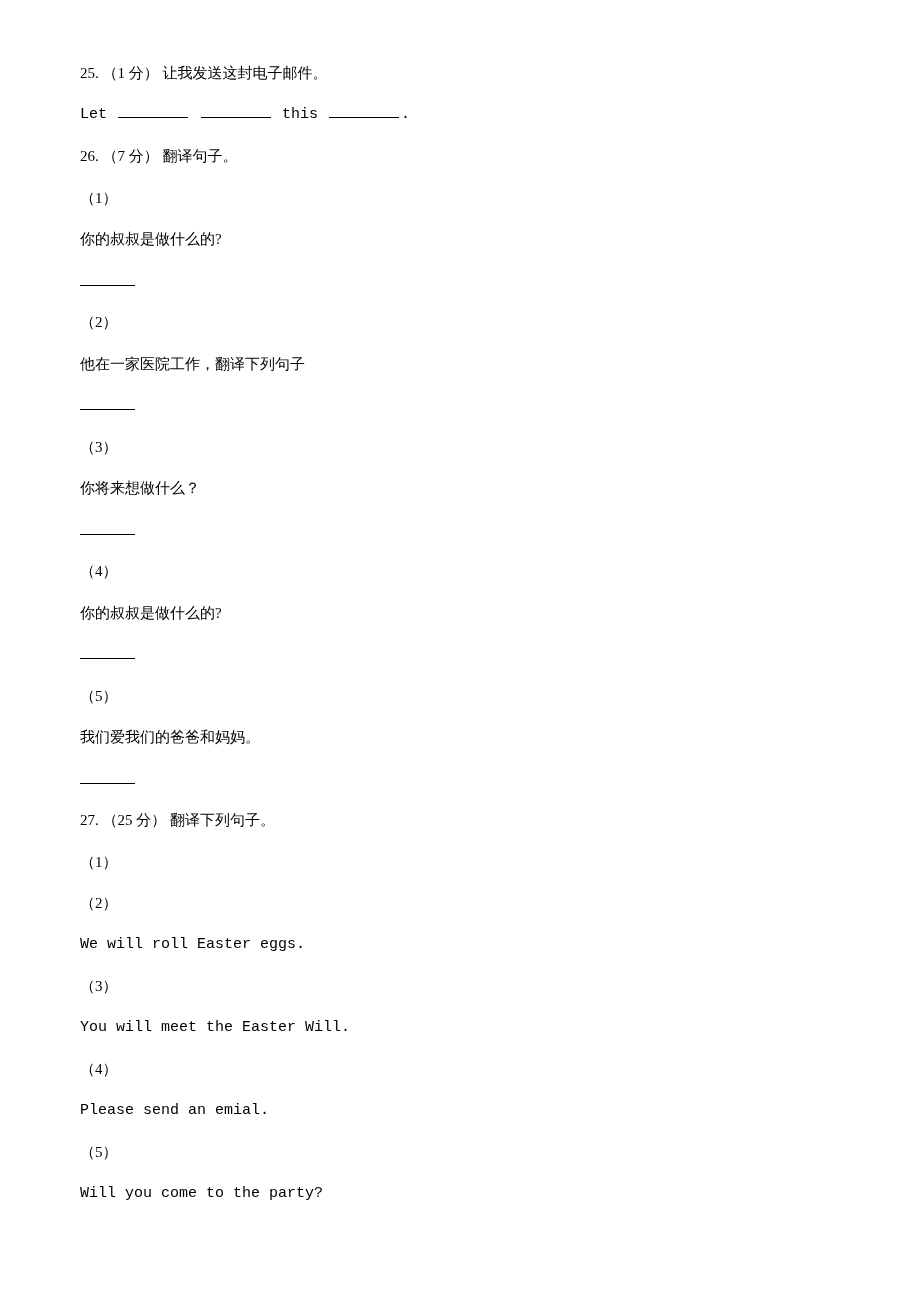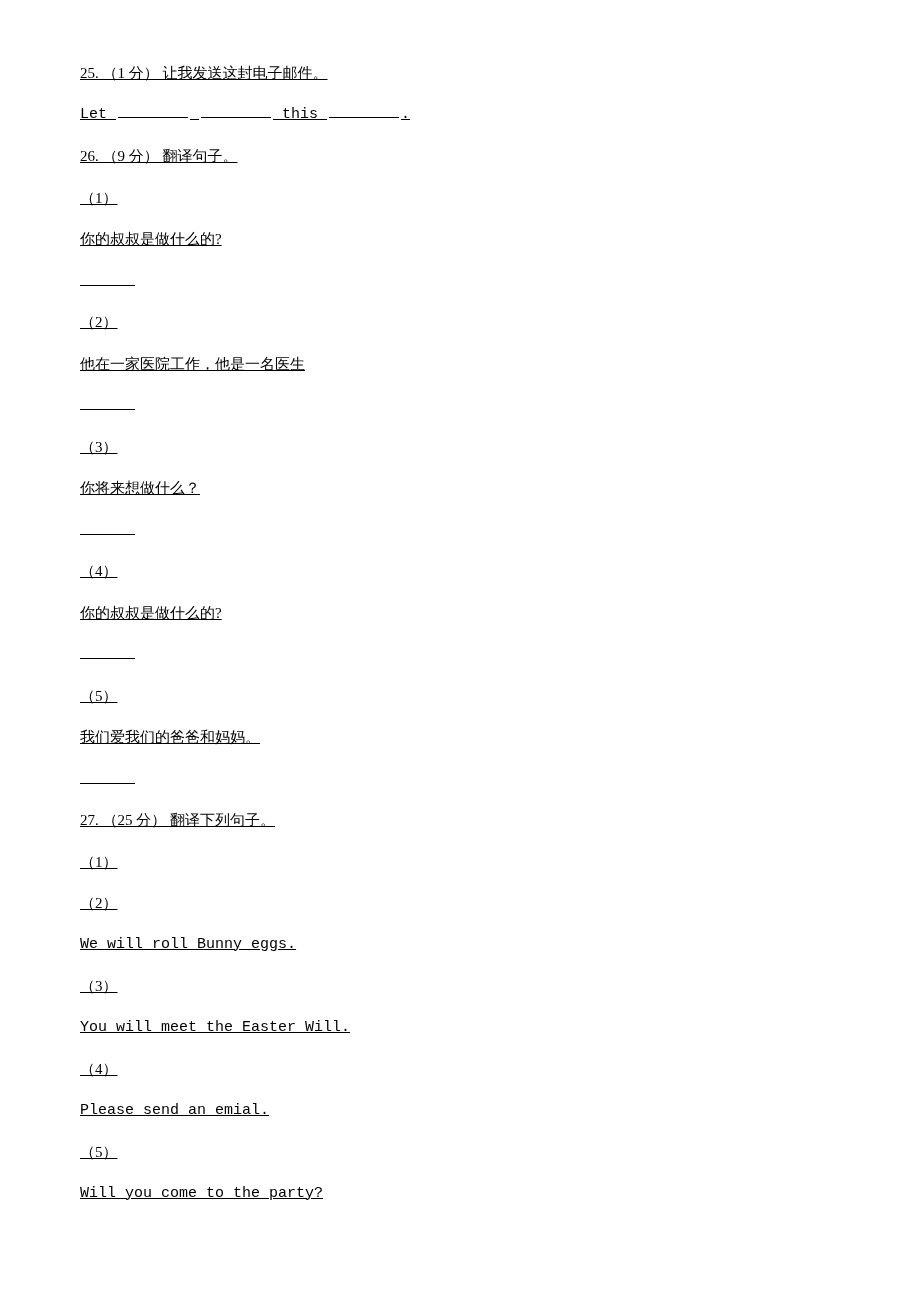--- a/index.html
+++ b/index.html
@@ -15,21 +15,20 @@
       font-size: 15px;
       color: #000000;
       position: relative;
     }
     .content {
       padding: 62px 80px 0 80px;
     }
     .line {
       margin-bottom: 19px;
       line-height: 1.5;
-      text-decoration: underline;
     }
     .blank {
       display: inline-block;
       border-bottom: 1px solid #000;
       width: 70px;
       height: 14px;
       vertical-align: baseline;
       margin: 0 2px;
     }
     .blank-short {
@@ -52,48 +51,48 @@
 </head>
 <body>
 
 <div class="content">
 
   <div class="line">25. （1 分）  让我发送这封电子邮件。</div>
   <div class="line mono">
     <span>Let </span><span class="blank"></span> <span class="blank"></span><span> this </span><span class="blank"></span><span>.</span>
   </div>
 
-  <div class="line">26. （9 分）  翻译句子。</div>
+  <div class="line">26. （7 分）  翻译句子。</div>
 
   <div class="line">（1）</div>
   <div class="line">你的叔叔是做什么的?</div>
   <div class="line"><span class="blank-short"></span></div>
 
   <div class="line">（2）</div>
-  <div class="line">他在一家医院工作，他是一名医生</div>
+  <div class="line">他在一家医院工作，翻译下列句子</div>
   <div class="line"><span class="blank-short"></span></div>
 
   <div class="line">（3）</div>
   <div class="line">你将来想做什么？</div>
   <div class="line"><span class="blank-short"></span></div>
 
   <div class="line">（4）</div>
   <div class="line">你的叔叔是做什么的?</div>
   <div class="line"><span class="blank-short"></span></div>
 
   <div class="line">（5）</div>
   <div class="line">我们爱我们的爸爸和妈妈。</div>
   <div class="line"><span class="blank-short"></span></div>
 
   <div class="line">27. （25 分）  翻译下列句子。</div>
 
   <div class="line">（1）</div>
 
   <div class="line">（2）</div>
-  <div class="line mono">We will roll Bunny eggs.</div>
+  <div class="line mono">We will roll Easter eggs.</div>
 
   <div class="line">（3）</div>
   <div class="line mono">You will meet the Easter Will.</div>
 
   <div class="line">（4）</div>
   <div class="line mono">Please send an emial.</div>
 
   <div class="line">（5）</div>
   <div class="line mono">Will you come to the party?</div>
 

